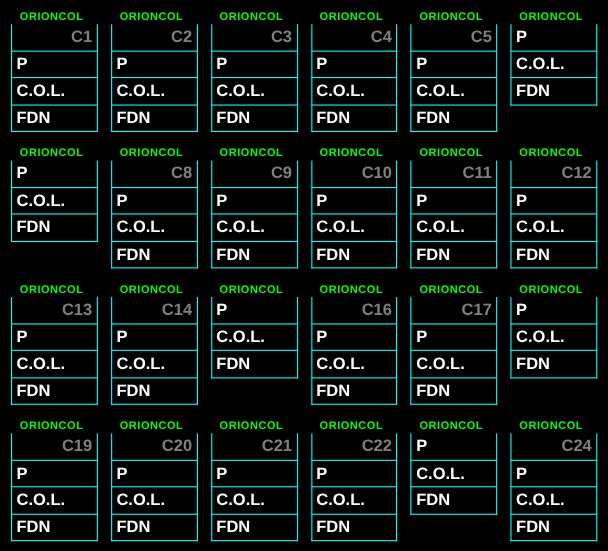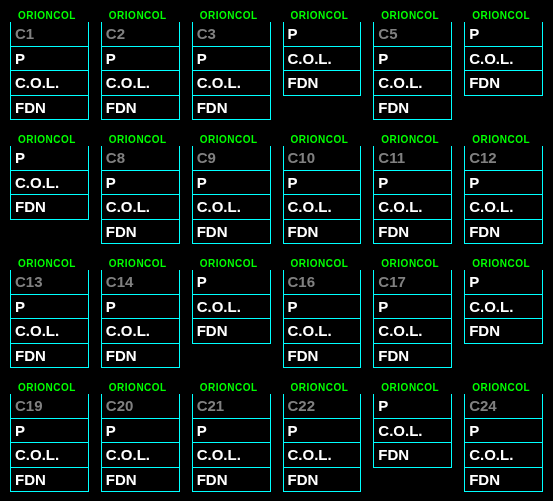--- a/index.html
+++ b/index.html
@@ -33,20 +33,21 @@
     padding: 2px 4px;
     font-size: 15px;
     font-weight: bold;
     line-height: 1.3;
   }
   .row:first-of-type {
     border-top: 1px solid #00ffff;
   }
   .title-row {
     color: #808080;
+    text-align: right;
   }
   .val-row {
     color: #ffffff;
   }
 </style>
 </head>
 <body>
 
 <div class="grid" id="grid">
     <div class="block">
@@ -65,20 +66,21 @@
     </div>
     <div class="block">
       <div class="header">ORIONCOL</div>
       <div class="row title-row">C3</div>
       <div class="row val-row">P</div>
       <div class="row val-row">C.O.L.</div>
       <div class="row val-row">FDN</div>
     </div>
     <div class="block">
       <div class="header">ORIONCOL</div>
+      <div class="row title-row">C4</div>
       <div class="row val-row">P</div>
       <div class="row val-row">C.O.L.</div>
       <div class="row val-row">FDN</div>
     </div>
     <div class="block">
       <div class="header">ORIONCOL</div>
       <div class="row title-row">C5</div>
       <div class="row val-row">P</div>
       <div class="row val-row">C.O.L.</div>
       <div class="row val-row">FDN</div>

